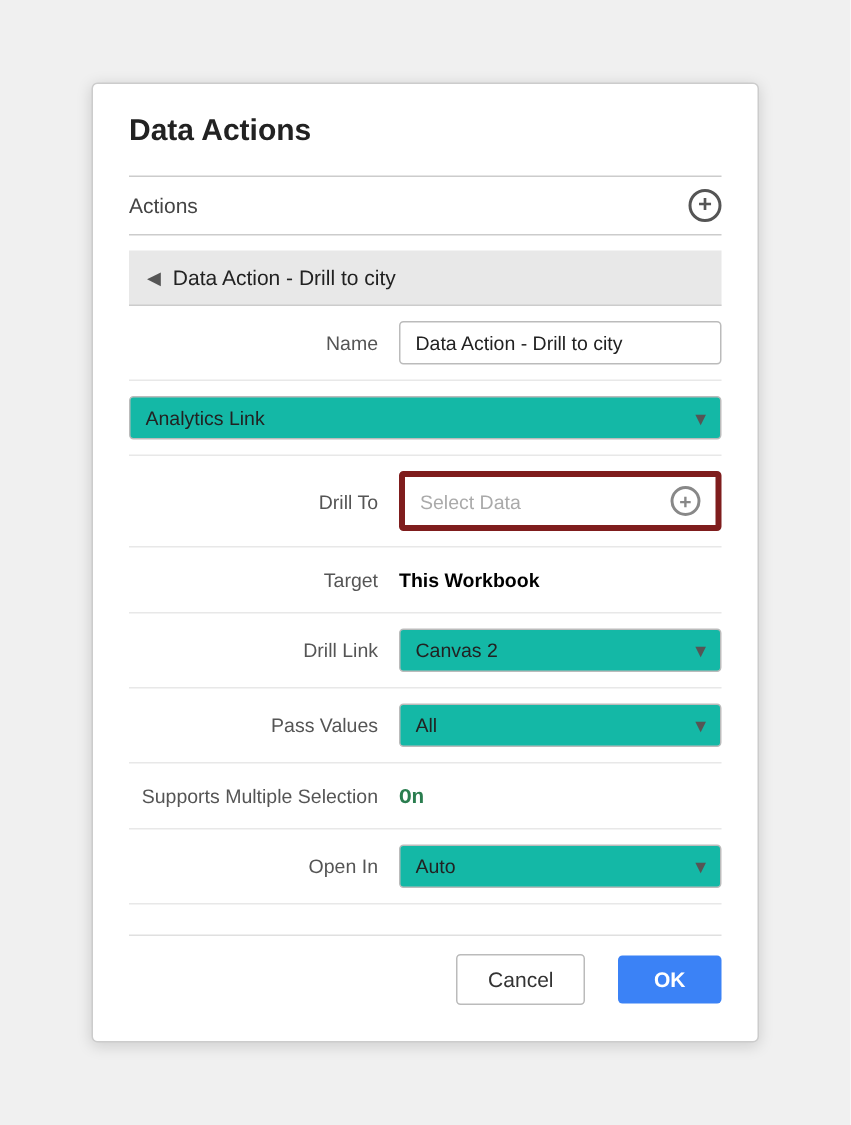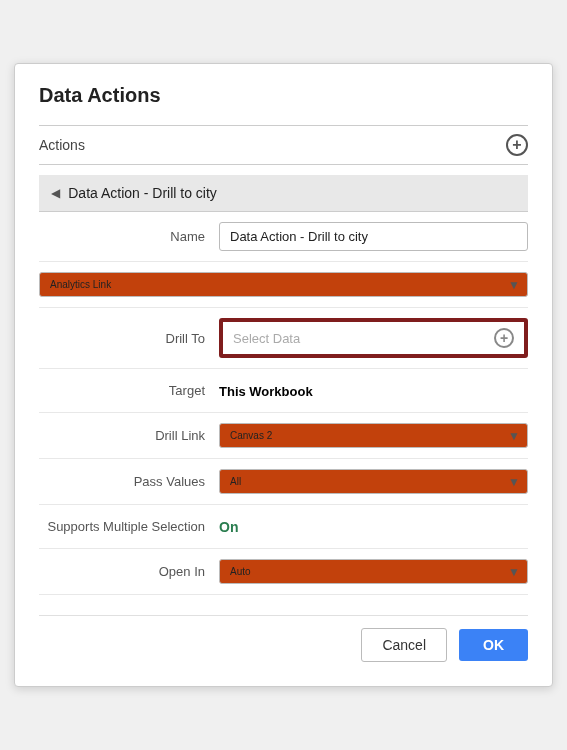--- a/index.html
+++ b/index.html
@@ -9,21 +9,21 @@
       display: flex;
       justify-content: center;
       align-items: center;
       min-height: 750px;
       width: 567px;
     }
     .dialog {
       background: #fff;
       border: 1px solid #ccc;
       border-radius: 4px;
-      width: 539px;
+      width: 445px;
       padding: 20px 24px 24px 24px;
       box-shadow: 0 2px 10px rgba(0,0,0,0.15);
     }
     .dialog-title {
       font-size: 20px;
       font-weight: bold;
       color: #222;
       margin-bottom: 18px;
     }
     .section-header {
@@ -102,23 +102,23 @@
     }
     .select-wrapper {
       position: relative;
       width: 100%;
     }
     .select-input {
       width: 100%;
       padding: 6px 30px 6px 10px;
       border: 1px solid #bbb;
       border-radius: 3px;
-      font-size: 10px;
-      color: #222;
-      background: #c2410c;
+      font-size: 13px;
+      color: #222;
+      background: #14b8a6;
       appearance: none;
       -webkit-appearance: none;
       outline: none;
       cursor: pointer;
     }
     .select-arrow {
       position: absolute;
       right: 8px;
       top: 50%;
       transform: translateY(-50%);
@@ -159,26 +159,27 @@
       color: #000000;
       font-weight: bold;
       cursor: pointer;
       text-decoration: none;
     }
     .on-text {
       font-size: 14px;
       color: #2a7d4f;
       font-weight: bold;
       cursor: pointer;
+      font-family: Liberation Mono, monospace;
     }
     .dialog-footer {
       display: flex;
       justify-content: flex-end;
       align-items: center;
-      gap: 12px;
+      gap: 22px;
       margin-top: 20px;
       padding-top: 12px;
       border-top: 1px solid #e0e0e0;
     }
     .btn-cancel {
       padding: 8px 20px;
       border: 1px solid #bbb;
       border-radius: 3px;
       background: #fff;
       font-size: 14px;

